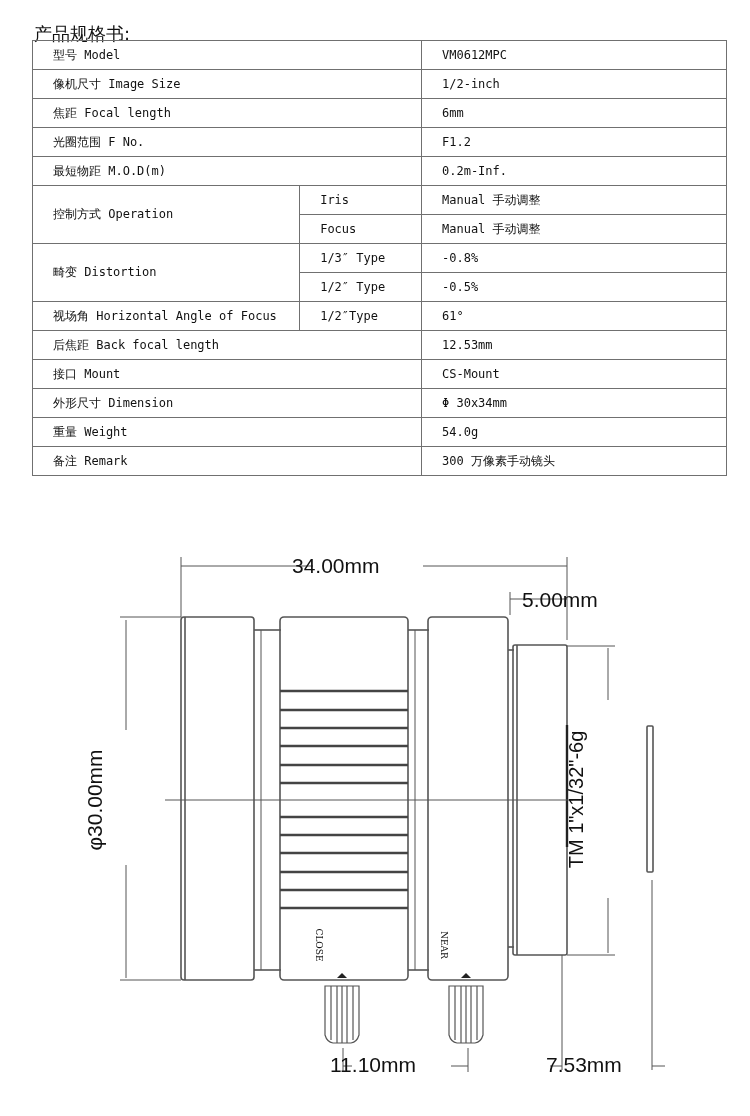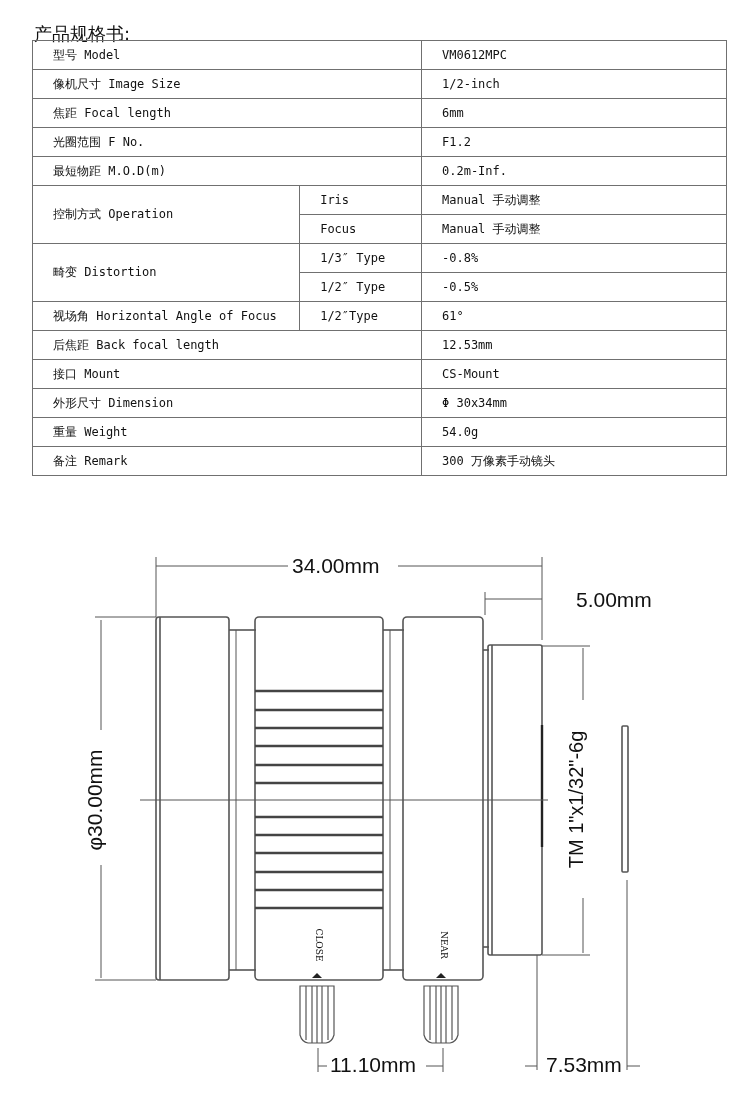--- a/index.html
+++ b/index.html
@@ -7,21 +7,21 @@
          font-family: "DejaVu Serif", "Liberation Serif", serif; color: #111; }
   .doc-title { position: absolute; left: 34px; top: 22px; font-size: 18px;
                font-family: "DejaVu Sans", sans-serif; color: #111; }
   table.spec { position: absolute; left: 32px; top: 40px; width: 695px;
                border-collapse: collapse; font-size: 12.5px; }
   table.spec td { border: 1.5px solid #707070; height: 28px; padding: 0 20px;
                   font-family: "DejaVu Sans Mono", "Liberation Mono", monospace; font-size: 12px; }
   table.spec td.c1 { width: 254px; }
   table.spec td.c2 { width: 85px; }
   table.spec td.val { text-align: left; width: 300px; }
-  .drawing { position: absolute; left: 0; top: 540px; width: 684px; height: 576px; }
+  .drawing { position: absolute; left: 0; top: 540px; width: 684px; height: 576px; padding-left: 25px; }
   .dim-label { position: absolute; font-family: "Liberation Sans", "DejaVu Sans", sans-serif;
                font-size: 21px; color: #111; white-space: nowrap; }
   .knob-label { position: absolute; font-family: "DejaVu Serif", serif; font-size: 9px;
                 color: #111; white-space: nowrap; transform-origin: center; }
 </style>
 </head>
 <body>
 
 <div class="doc-title">产品规格书:</div>
 
@@ -176,20 +176,20 @@
     <line x1="318" y1="1048" x2="318" y2="1072" stroke-width="1"></line>
     <line x1="443" y1="1048" x2="443" y2="1072" stroke-width="1"></line>
     <line x1="318" y1="1066" x2="327" y2="1066" stroke-width="1"></line>
     <line x1="426" y1="1066" x2="443" y2="1066" stroke-width="1"></line>
 
     <line x1="525" y1="1066" x2="537" y2="1066" stroke-width="1"></line>
     <line x1="627" y1="1066" x2="640" y2="1066" stroke-width="1"></line>
   </svg>
 
   <div class="dim-label" style="left:292px; top:14px;">34.00mm</div>
-  <div class="dim-label" style="left:576px; top:48px;">5.00mm</div>
+  <div class="dim-label" style="left:522px; top:48px;">5.00mm</div>
   <div class="dim-label" style="left:44px; top:248px; transform: rotate(-90deg); transform-origin: center;">φ30.00mm</div>
   <div class="dim-label" style="left:508px; top:248px; transform: rotate(-90deg); transform-origin: center; font-size:20px;">TM 1"x1/32"-6g</div>
   <div class="dim-label" style="left:330px; top:513px;">11.10mm</div>
   <div class="dim-label" style="left:546px; top:513px;">7.53mm</div>
   <div class="knob-label" style="left:303px; top:400px; transform: rotate(90deg);">CLOSE</div>
   <div class="knob-label" style="left:430px; top:400px; transform: rotate(90deg);">NEAR</div>
 </div>
 
 </body></html>

